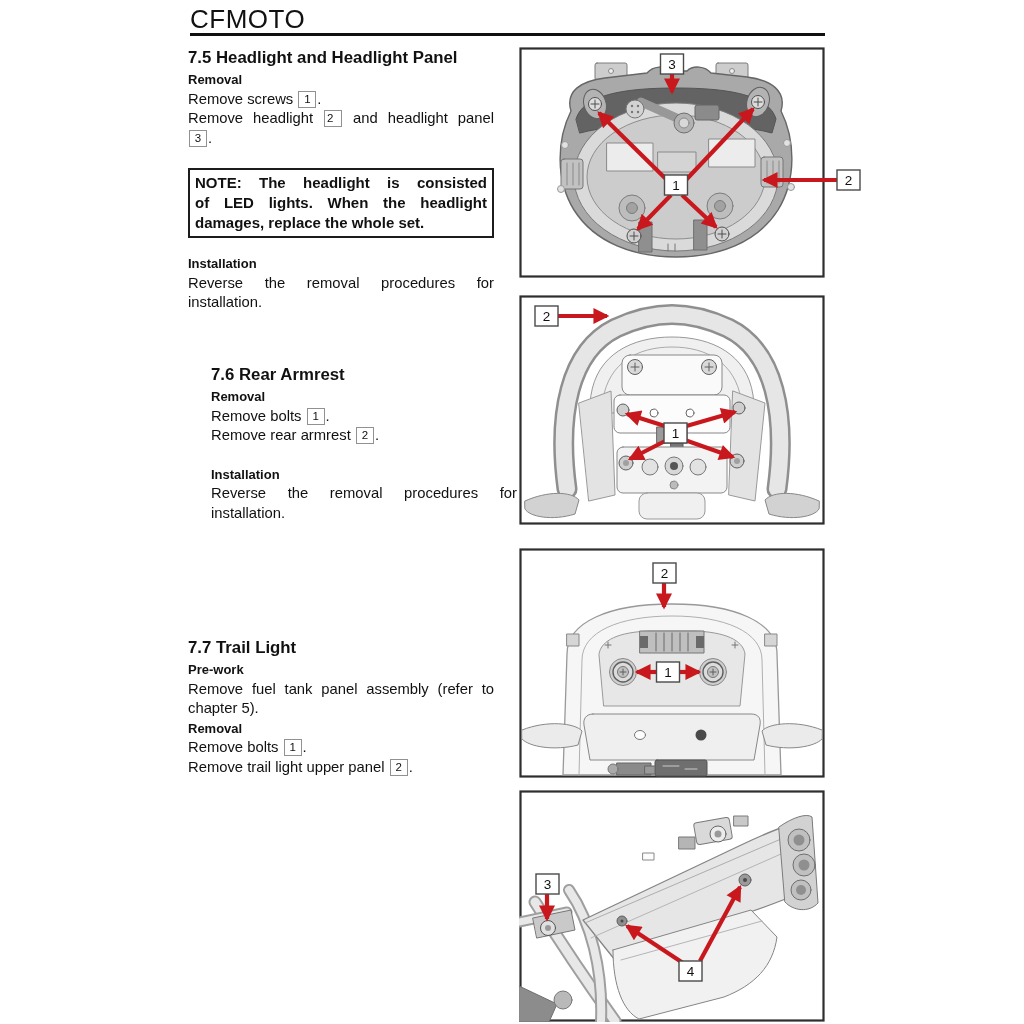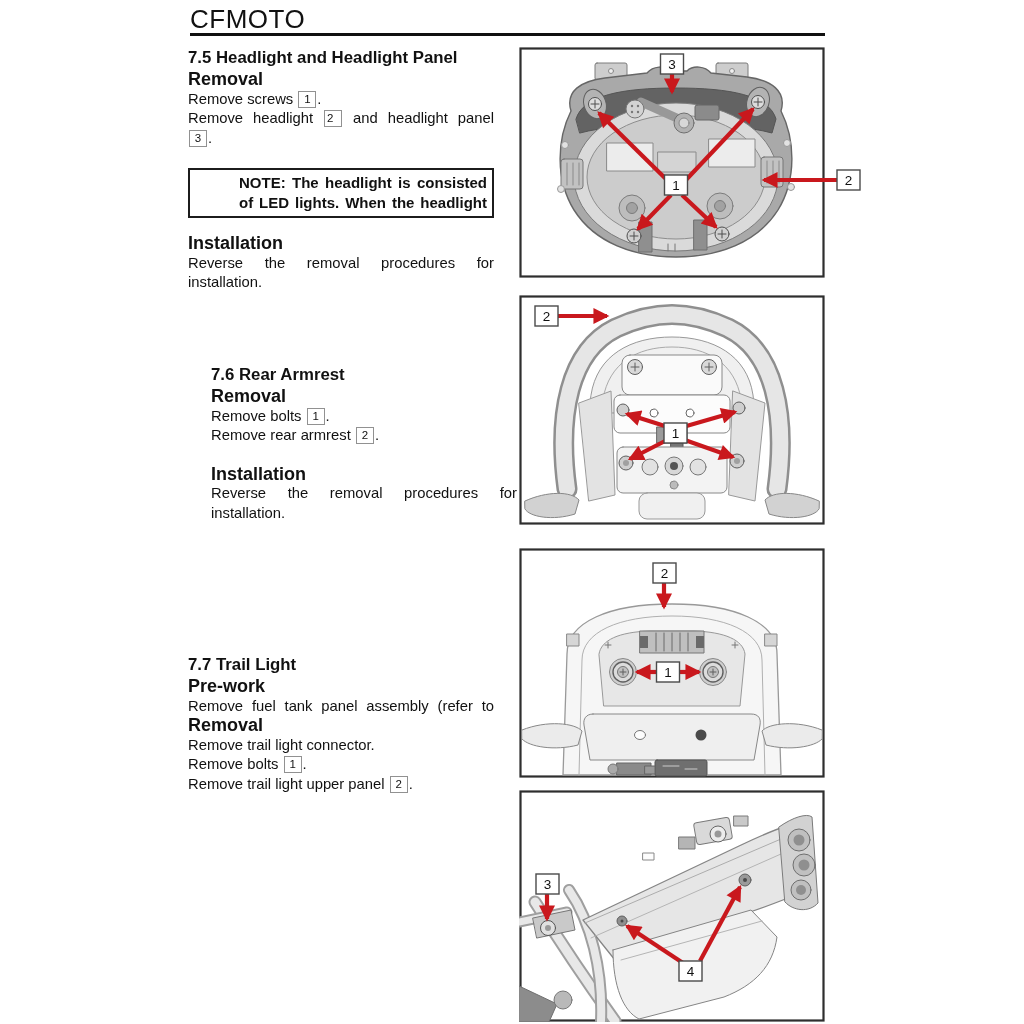--- a/index.html
+++ b/index.html
@@ -5,28 +5,28 @@
   :root{ --red:#c9181d; --ink:#111; }
   html,body{margin:0;padding:0;}
   body{
     width:1024px;height:1024px;background:#fff;position:relative;
     font-family:"Liberation Sans","DejaVu Sans",sans-serif;color:var(--ink);
     overflow:hidden;
   }
   .brand{position:absolute;left:190px;top:4px;font-size:26px;font-weight:normal;letter-spacing:.5px;}
   .brand-rule{position:absolute;left:190px;top:33px;width:635px;height:3px;background:#101010;}
   .text-group{position:absolute;left:188px;width:306px;}
-  #group0{top:47px;} #group1{top:364px;margin-left:23px;} #group2{top:637px;margin-top:17px;} #group3{top:906px;}
+  #group0{top:47px;} #group1{top:364px;margin-left:23px;} #group2{top:637px;} #group3{top:906px;}
   .sec-title{font-size:16.8px;font-weight:bold;line-height:21px;margin:0 0 2px 0;}
-  .subheading{font-size:18px;font-weight:bold;line-height:19.5px;}
+  .subheading{font-size:13px;font-weight:bold;line-height:19.5px;}
   .subheading.spaced{margin-top:19px;}
   .body-line{font-size:14.8px;line-height:19.5px;}
   .justify{text-align:justify;text-align-last:justify;}
   .note-box{border:2px solid #1c1c1c;font-weight:bold;font-size:15px;padding:3px 5px;margin:20px 0 16px 0;}
-  .note-line{line-height:20px;margin-left:44px;}
+  .note-line{line-height:20px;}
   .ref-box{
     display:inline-block;min-width:12px;height:15px;line-height:14px;padding:0 2px;
     border:1px solid #919191;font-size:11.5px;font-weight:normal;text-align:center;
     vertical-align:1px;margin:0 1px;background:#fff;
   }
   .fig{position:absolute;}
   #fig1{left:519px;top:47px;} #fig2{left:519px;top:295px;}
   #fig3{left:519px;top:548px;} #fig4{left:519px;top:790px;}
   .figbox{fill:#fff;stroke:#2e2e2e;stroke-width:2.2;}
   .arrow{stroke:var(--red);stroke-width:4.2;fill:none;}
@@ -43,40 +43,41 @@
 
 <div class="text-group" id="group0">
     <div class="sec-title">7.5 Headlight and Headlight Panel</div>
     <div class="subheading">Removal</div>
     <div class="body-line">Remove screws <span class="ref-box">1</span>.</div>
     <div class="body-line justify">Remove headlight <span class="ref-box">2</span> and headlight panel</div>
     <div class="body-line"><span class="ref-box">3</span>.</div>
     <div class="note-box">
       <div class="note-line justify">NOTE: The headlight is consisted</div>
       <div class="note-line justify">of LED lights. When the headlight</div>
+      <div class="note-line">damages, replace the whole set.</div>
     </div>
     <div class="subheading">Installation</div>
     <div class="body-line justify">Reverse the removal procedures for</div>
     <div class="body-line">installation.</div>
   </div>
 <div class="text-group" id="group1">
     <div class="sec-title">7.6 Rear Armrest</div>
     <div class="subheading">Removal</div>
     <div class="body-line">Remove bolts <span class="ref-box">1</span>.</div>
     <div class="body-line">Remove rear armrest <span class="ref-box">2</span>.</div>
     <div class="subheading spaced">Installation</div>
     <div class="body-line justify">Reverse the removal procedures for</div>
     <div class="body-line">installation.</div>
   </div>
 <div class="text-group" id="group2">
     <div class="sec-title">7.7 Trail Light</div>
     <div class="subheading">Pre-work</div>
     <div class="body-line justify">Remove fuel tank panel assembly (refer to</div>
+    <div class="body-line">chapter 5).</div>
     <div class="subheading">Removal</div>
-    <div class="body-line">Remove trail light connector.</div>
     <div class="body-line">Remove bolts <span class="ref-box">1</span>.</div>
     <div class="body-line">Remove trail light upper panel <span class="ref-box">2</span>.</div>
   </div>
 <div class="text-group" id="group3">
   </div>
 
 <div class="fig" id="fig1">
 <svg width="342" height="231" viewBox="0 0 342 231">
   <defs>
     <marker id="ah1" viewBox="0 0 10 10" refX="8.5" refY="5" markerWidth="4.6" markerHeight="3.8" orient="auto" markerUnits="strokeWidth">

